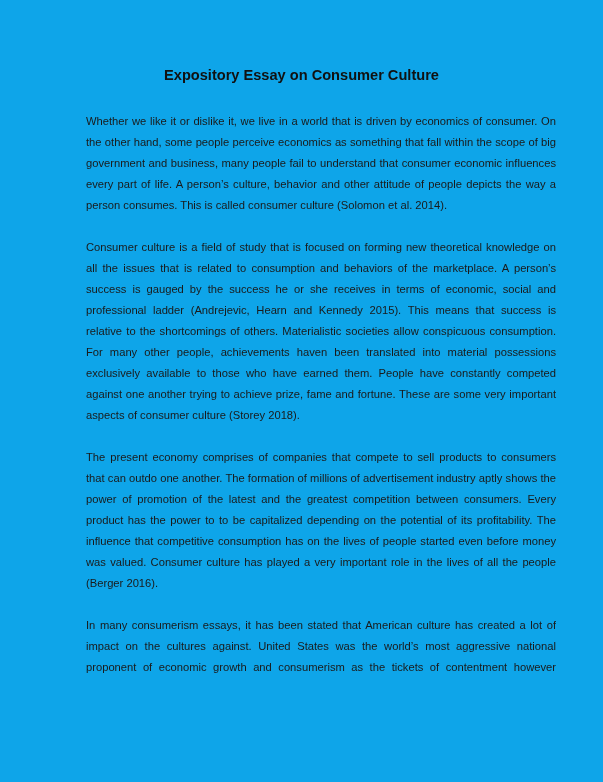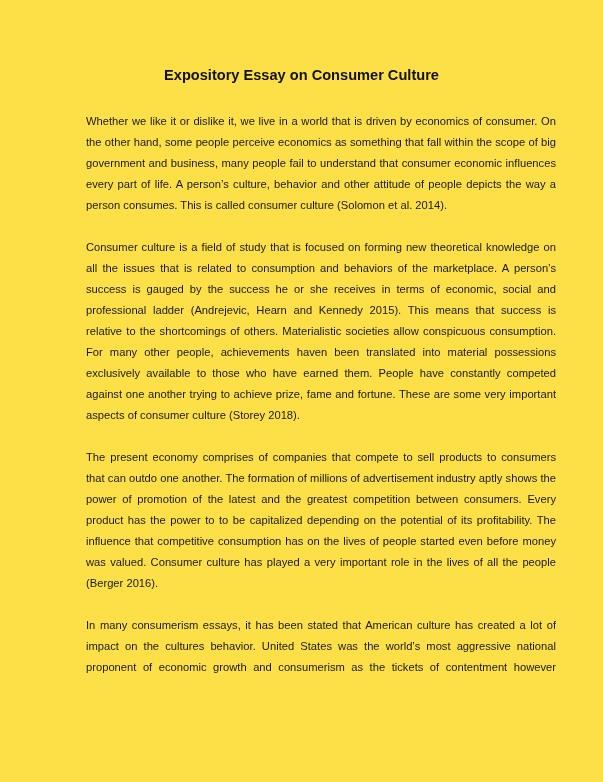--- a/index.html
+++ b/index.html
@@ -1,19 +1,19 @@
 <!DOCTYPE html>
 <html><head>
   <meta charset="utf-8">
   <style>
     html, body { margin: 0; padding: 0; background: #ffffff; }
     body { width: 603px; height: 782px; overflow: hidden; position: relative; }
     .page {
       position: absolute; left: 0; top: 0; width: 603px; height: 782px;
-      background: #fde047;
+      background: #0ea5e9;
       font-family: "Liberation Sans", sans-serif;
       color: #1a1a1a;
     }
     .title {
       position: absolute; left: 0; width: 603px; top: 67px;
       text-align: center; font-weight: bold; font-size: 14.6px;
       margin: 0; color: #111;
     }
     .body {
       position: absolute; left: 66px; width: 470px; top: 111px; margin-left: 20px;
@@ -29,15 +29,15 @@
   </style>
 </head>
 <body>
 
 <div class="page">
   <h1 class="title">Expository Essay on Consumer Culture</h1>
   <div class="body">
     <p class="para">Whether we like it or dislike it, we live in a world that is driven by economics of consumer. On the other hand, some people perceive economics as something that fall within the scope of big government and business, many people fail to understand that consumer economic influences every part of life. A person’s culture, behavior and other attitude of people depicts the way a person consumes. This is called consumer culture (Solomon et al. 2014).</p>
     <p class="para">Consumer culture is a field of study that is focused on forming new theoretical knowledge on all the issues that is related to consumption and behaviors of the marketplace. A person’s success is gauged by the success he or she receives in terms of economic, social and professional ladder (Andrejevic, Hearn and Kennedy 2015). This means that success is relative to the shortcomings of others. Materialistic societies allow conspicuous consumption. For many other people, achievements haven been translated into material possessions exclusively available to those who have earned them. People have constantly competed against one another trying to achieve prize, fame and fortune. These are some very important aspects of consumer culture (Storey 2018).</p>
     <p class="para">The present economy comprises of companies that compete to sell products to consumers that can outdo one another. The formation of millions of advertisement industry aptly shows the power of promotion of the latest and the greatest competition between consumers. Every product has the power to to be capitalized depending on the potential of its profitability. The influence that competitive consumption has on the lives of people started even before money was valued. Consumer culture has played a very important role in the lives of all the people (Berger 2016).</p>
-    <p class="para cut">In many consumerism essays, it has been stated that American culture has created a lot of impact on the cultures behavior. United States was the world’s most aggressive national proponent of economic growth and consumerism as the tickets of contentment however</p>
+    <p class="para cut">In many consumerism essays, it has been stated that American culture has created a lot of impact on the cultures against. United States was the world’s most aggressive national proponent of economic growth and consumerism as the tickets of contentment however</p>
   </div>
 </div>
 
 </body></html>

